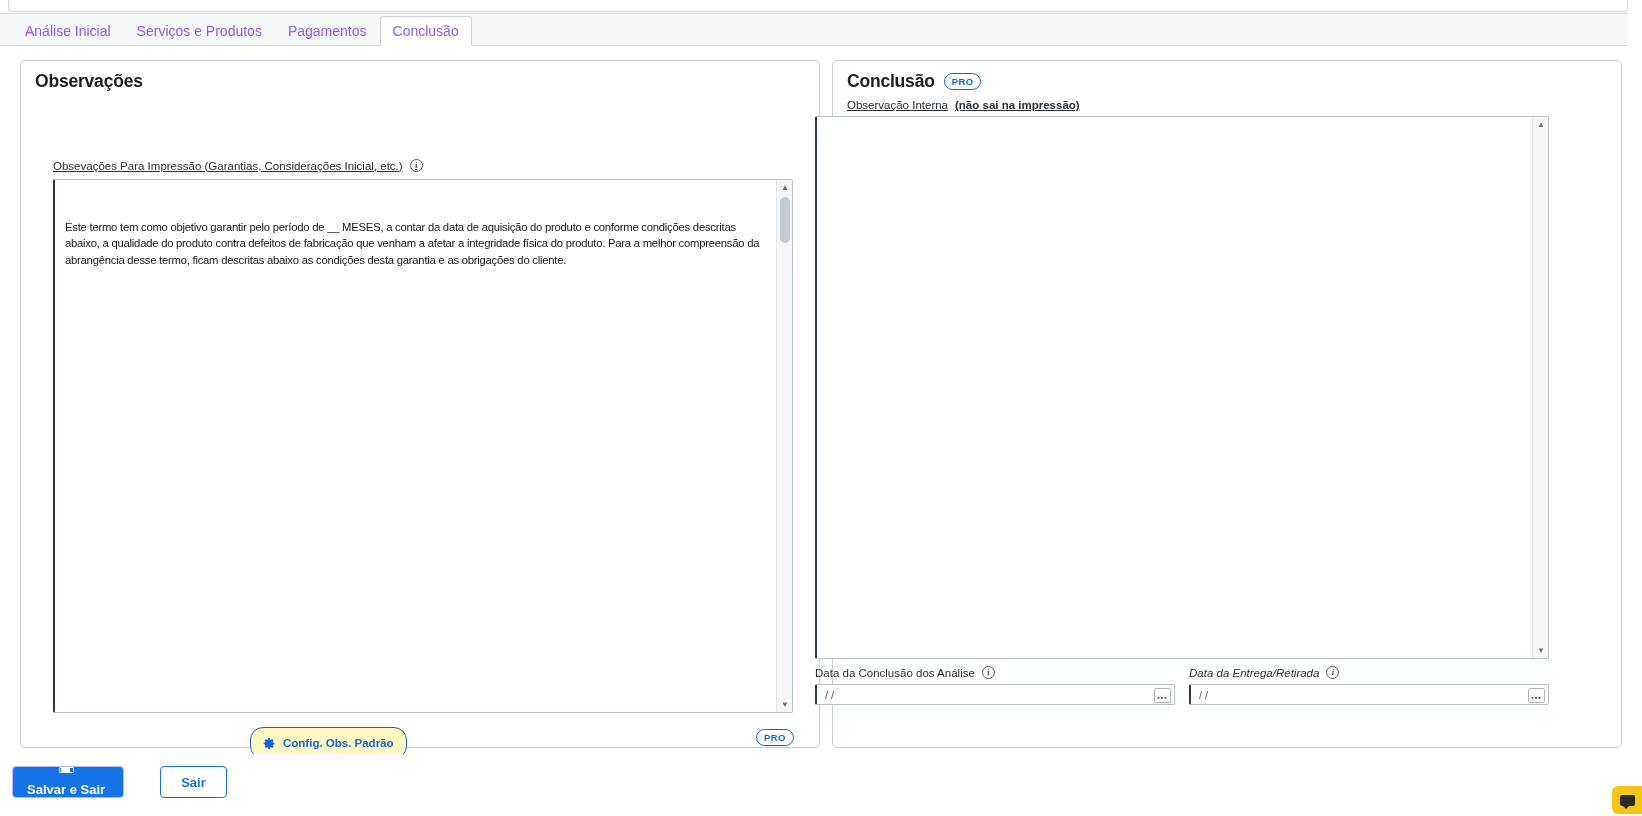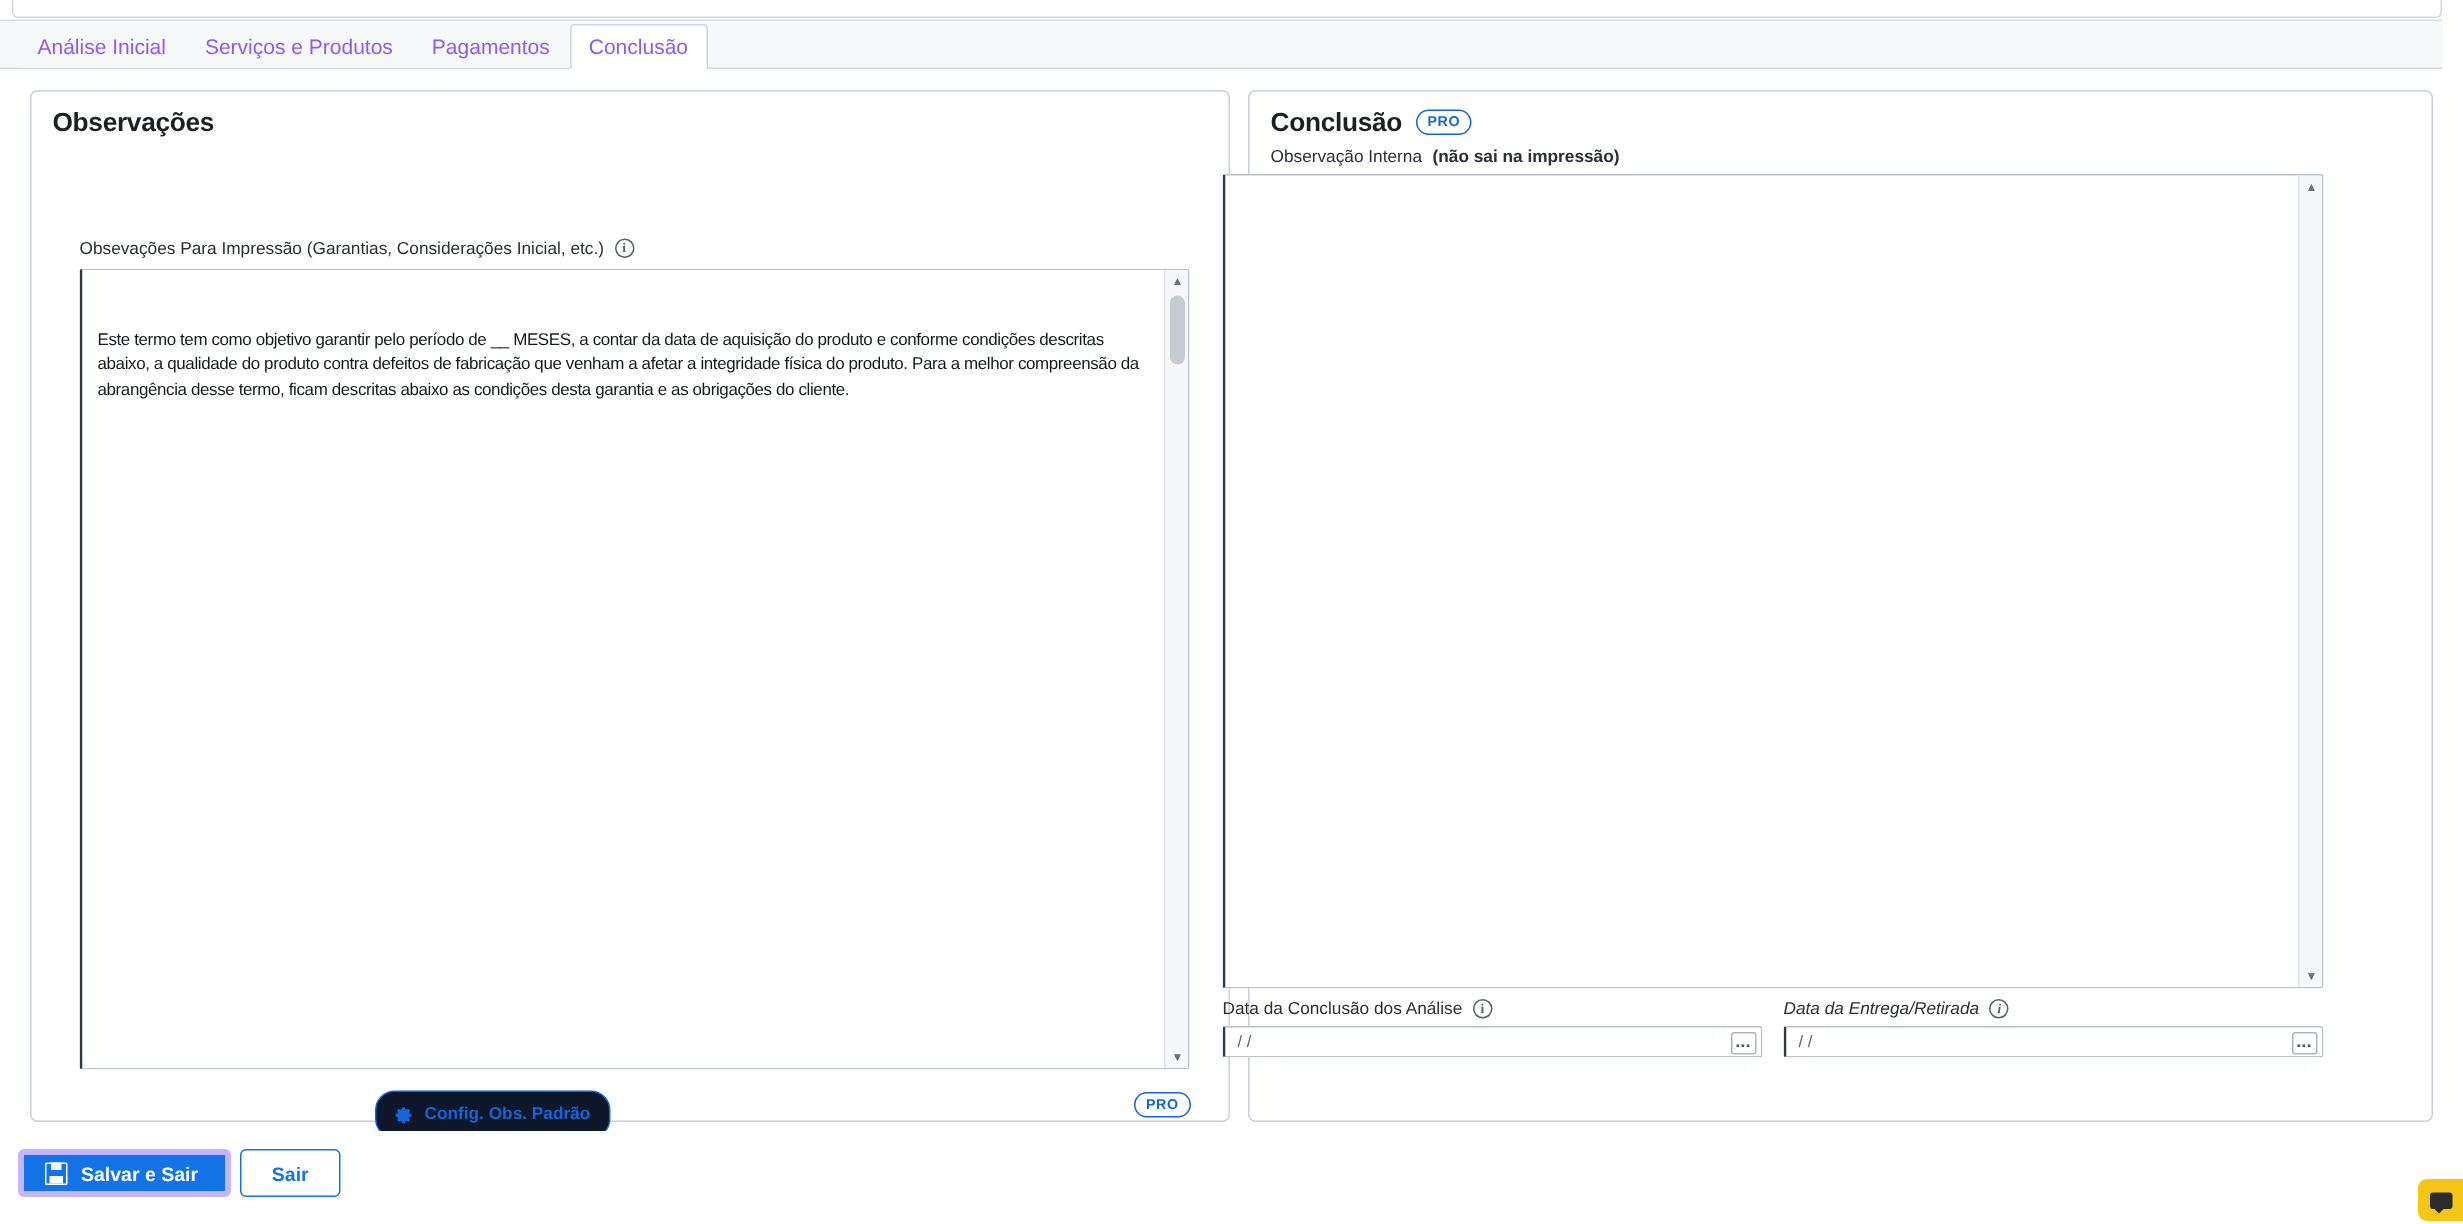--- a/index.html
+++ b/index.html
@@ -117,20 +117,21 @@
   .title-row .panel-title { position: static; }
 
   .field-label {
     position: absolute;
     font-size: 11.5px;
     color: #2b2f34;
     display: flex;
     align-items: center;
     gap: 7px;
     white-space: nowrap;
+    text-decoration: underline;
   }
   .field-label .sub {
     font-weight: bold;
     font-size: 11.5px;
   }
 
   .info-icon {
     display: inline-flex;
     align-items: center;
     justify-content: center;
@@ -197,21 +198,21 @@
   
   .btn-outline-blue {
     position: absolute;
     display: inline-flex;
     align-items: center;
     gap: 7px;
     height: 24px;
     padding: 15px 12px;
     border: 1.4px solid #1565d8;
     border-radius: 13px;
-    background: #0f172a;
+    background: #fef9c3;
     color: #1565d8;
     font-size: 11.5px;
     font-weight: bold;
     cursor: pointer;
     white-space: nowrap;
   }
   #btn-config { left: 229px; top: 666px; }
   .gear {
     display: inline-block;
     width: 13px; height: 13px;
@@ -273,29 +274,30 @@
     left: 0; bottom: 0;
     width: 1642px; height: 62px;
     background: #ffffff;
   }
   .btn-primary {
     position: absolute;
     left: 12px; top: 12px;
     height: 32px;
     padding: 0 18px 0 14px;
     background: #1473e6;
-    border: 4px solid #c4b5fd;
+    border: 1px solid #c4b5fd;
     border-radius: 4px;
     color: #ffffff;
     font-size: 13px;
     font-weight: bold;
     display: inline-flex;
     align-items: center;
     gap: 9px;
     cursor: pointer;
+    flex-direction: column;
   }
   .btn-secondary {
     position: absolute;
     left: 160px; top: 12px;
     height: 32px;
     width: 67px;
     background: #ffffff;
     border: 1px solid #1473e6;
     border-radius: 4px;
     color: #1473e6;

